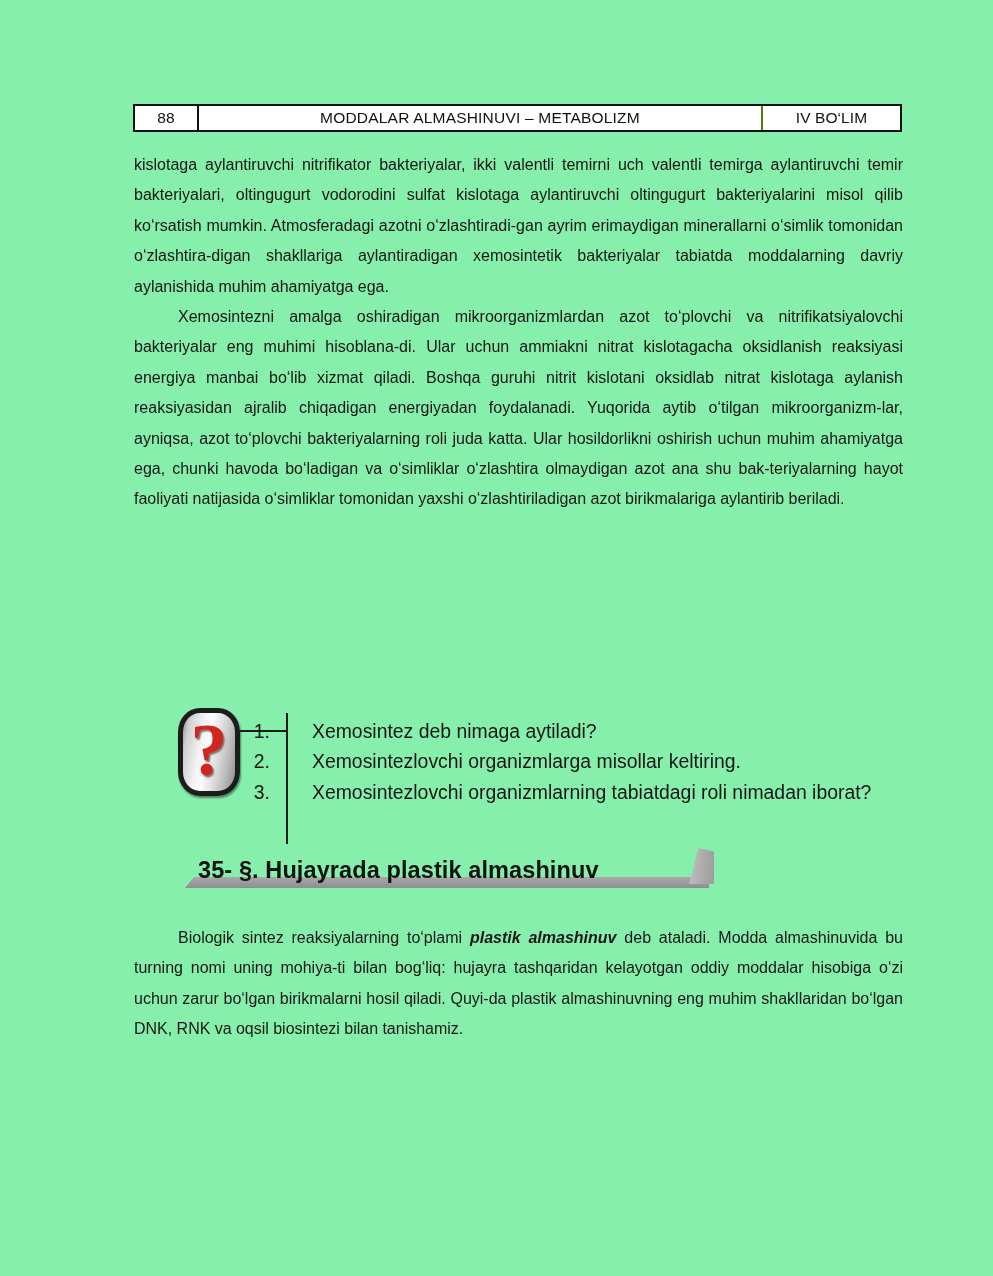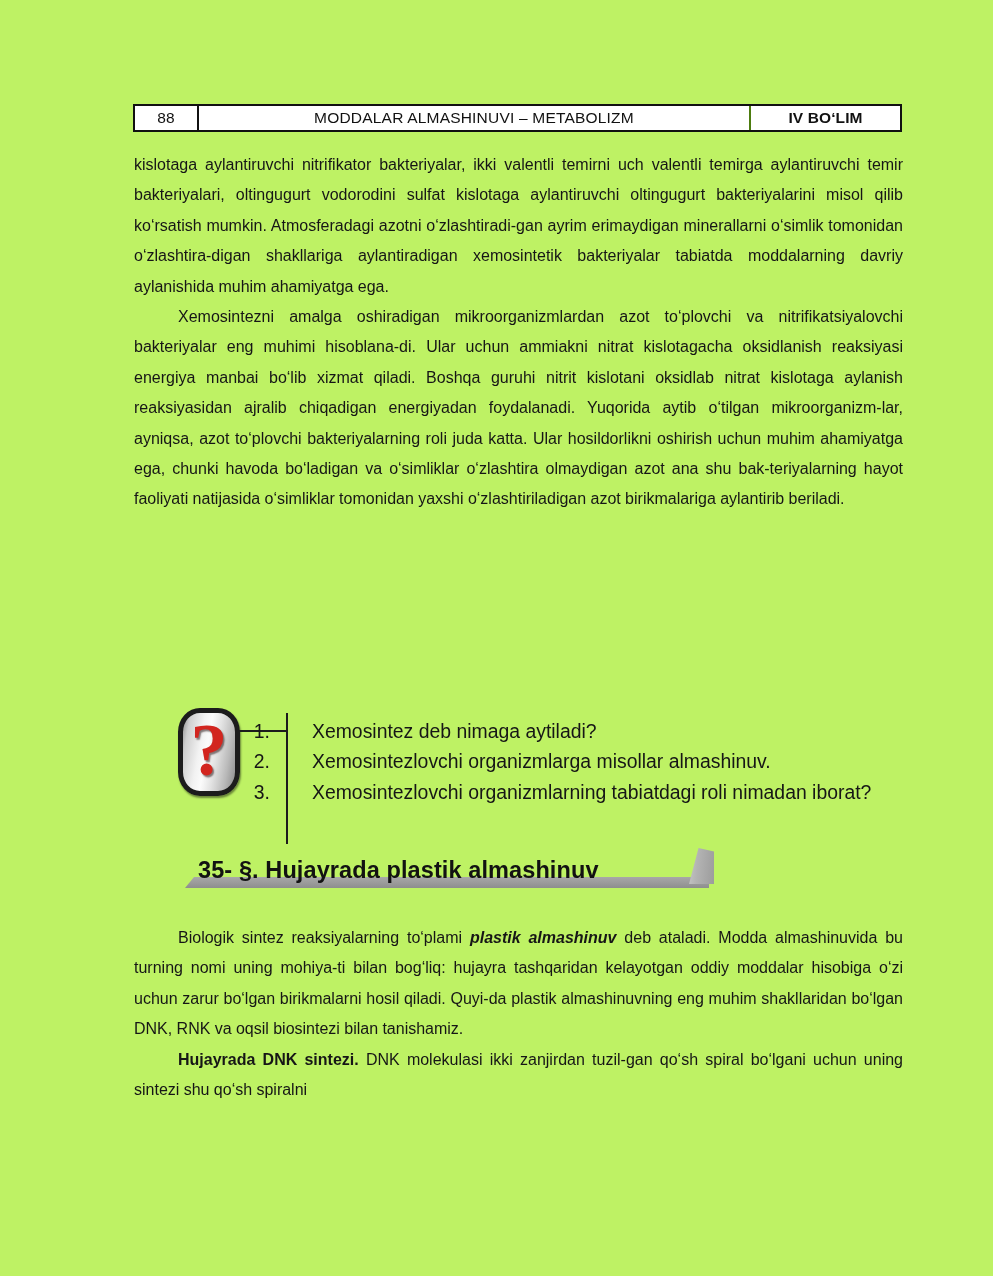--- a/index.html
+++ b/index.html
@@ -12,21 +12,21 @@
     height: 1276px;
     position: relative;
     font-family: "Liberation Sans", sans-serif;
     color: #1a1a1a;
     overflow: hidden;
   }
 
   .page {
     position: absolute;
     inset: 0;
-    background: #bef264;
+    background: #86efac;
   }
 
   
   .header-table {
     position: absolute;
     left: 133px;
     top: 104px;
     width: 769px;
     height: 28px;
     display: flex;
@@ -47,22 +47,21 @@
   .header-cell.page-no {
     width: 64px;
     border-right: 2px solid #111111;
   }
   .header-cell.title {
     flex: 1;
     border-right: 2px solid #4d7c0f;
     letter-spacing: 0.2px;
   }
   .header-cell.part {
-    width: 149px;
-    font-weight: bold;
+    width: 137px;
   }
 
   
   .body-col {
     position: absolute;
     left: 134px;
     top: 150px;
     width: 769px;
   }
   p.para {
@@ -252,37 +251,34 @@
 
     <div class="q-rule"></div>
 
     <ol class="q-list">
       <li class="q-item">
         <span class="q-num">1.</span>
         <span class="q-text">Xemosintez deb nimaga aytiladi?</span>
       </li>
       <li class="q-item">
         <span class="q-num">2.</span>
-        <span class="q-text">Xemosintezlovchi organizmlarga misollar almashinuv.</span>
+        <span class="q-text">Xemosintezlovchi organizmlarga misollar keltiring.</span>
       </li>
       <li class="q-item">
         <span class="q-num">3.</span>
         <span class="q-text">Xemosintezlovchi organizmlarning tabiatdagi roli nimadan iborat?</span>
       </li>
     </ol>
   </div>
 
   <div class="section-heading">
     <div class="sh-shadow"></div>
     <div class="sh-ribbon"></div>
     <div class="sh-text">35- §. Hujayrada plastik almashinuv</div>
   </div>
 
   <div class="body-col" style="top:923px;">
     <p class="para indent">
       <span>Biologik sintez reaksiyalarning to‘plami </span><i class="bi">plastik almashinuv</i><span> deb ataladi. Modda almashinuvida bu turning nomi uning mohiya-ti bilan bog‘liq: hujayra tashqaridan kelayotgan oddiy moddalar hisobiga o‘zi uchun zarur bo‘lgan birikmalarni hosil qiladi. Quyi-da plastik almashinuvning eng muhim shakllaridan bo‘lgan DNK, RNK va oqsil biosintezi bilan tanishamiz.</span>
     </p>
-    <p class="para indent">
-      <b>Hujayrada DNK sintezi.</b><span>  DNK molekulasi ikki zanjirdan tuzil-gan qo‘sh spiral bo‘lgani uchun uning sintezi shu qo‘sh spiralni</span>
-    </p>
   </div>
 
 </div>
 
 </body></html>

